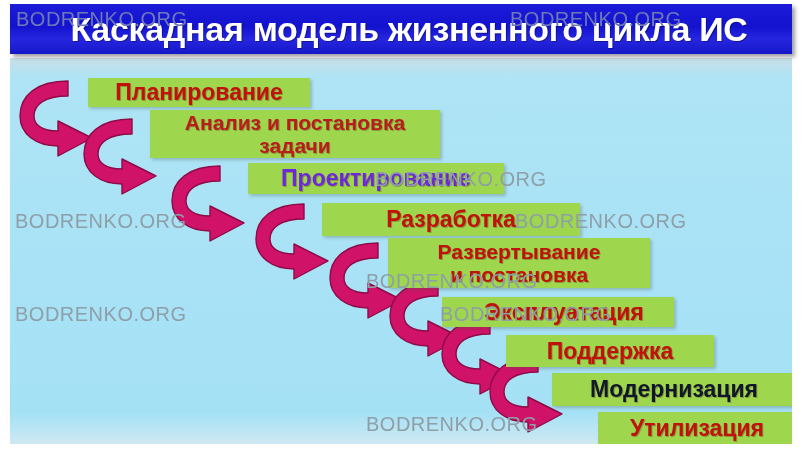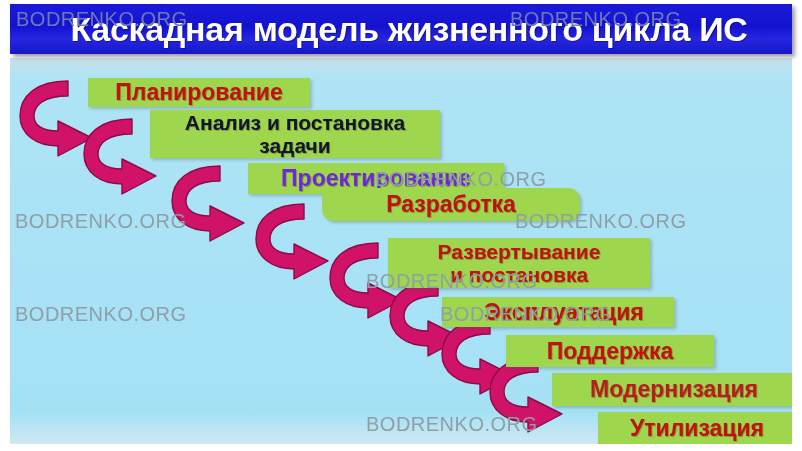--- a/index.html
+++ b/index.html
@@ -146,41 +146,41 @@
           <svg width="78" height="82" viewBox="0 0 78 82">
             <path d="M 50 3 C 18 3, 2 18, 2 38 C 2 56, 18 68, 40 68 L 40 78 L 74 60 L 40 43 L 40 53 C 24 53, 16 47, 16 38 C 16 27, 26 18, 50 18 Z" fill="#d01269" stroke="#8e0a46" stroke-width="1.4" stroke-linejoin="round"></path>
           </svg>
         </div>
       </div>
     <div id="stage-layer">
         <div class="stage-box" style="left: 78px; top: 20px; width: 222px; height: 29px; background: rgb(158, 214, 78);">
           <div class="stage-label" style="color: rgb(193, 17, 13);">Планирование</div>
         </div>
         <div class="stage-box" style="left: 140px; top: 52px; width: 290px; height: 48px; background: rgb(158, 214, 78);">
-          <div class="stage-label" style="color: #0f172a; font-size: 21px; line-height: 23px;">Анализ и постановка
+          <div class="stage-label" style="color: #b91c1c; font-size: 21px; line-height: 23px;">Анализ и постановка
 задачи</div>
         </div>
         <div class="stage-box" style="left: 238px; top: 105px; width: 256px; height: 31px; background: rgb(158, 214, 78);">
           <div class="stage-label" style="color: #6d28d9;">Проектирование</div>
         </div>
-        <div class="stage-box" style="left: 312px; top: 130px; width: 258px; height: 33px; background: rgb(158, 214, 78); border-radius: 12px;">
+        <div class="stage-box" style="left: 312px; top: 145px; width: 258px; height: 33px; background: rgb(158, 214, 78);">
           <div class="stage-label" style="color: rgb(193, 17, 13);">Разработка</div>
         </div>
         <div class="stage-box" style="left: 378px; top: 180px; width: 262px; height: 50px; background: rgb(158, 214, 78);">
           <div class="stage-label" style="color: rgb(193, 17, 13); font-size: 21px; line-height: 23px;">Развертывание
 и постановка</div>
         </div>
         <div class="stage-box" style="left: 432px; top: 239px; width: 232px; height: 30px; background: rgb(158, 214, 78);">
           <div class="stage-label" style="color: rgb(193, 17, 13); margin-left: 12px;">Эксплуатация</div>
         </div>
         <div class="stage-box" style="left: 496px; top: 277px; width: 208px; height: 32px; background: rgb(158, 214, 78);">
           <div class="stage-label" style="color: rgb(193, 17, 13);">Поддержка</div>
         </div>
         <div class="stage-box" style="left: 542px; top: 315px; width: 244px; height: 33px; background: rgb(158, 214, 78);">
-          <div class="stage-label" style="color: #b91c1c; text-align: center;">Модернизация</div>
+          <div class="stage-label" style="color: #0f172a; text-align: center;">Модернизация</div>
         </div>
         <div class="stage-box" style="left: 588px; top: 354px; width: 198px; height: 33px; background: rgb(158, 214, 78);">
           <div class="stage-label" style="color: rgb(193, 17, 13);">Утилизация</div>
         </div>
       </div>
     <div id="wm-canvas-layer">
         <div class="wm" style="left: 365px; top: 110px;">BODRENKO.ORG</div>
         <div class="wm" style="left: 5px; top: 152px;">BODRENKO.ORG</div>
         <div class="wm" style="left: 505px; top: 152px;">BODRENKO.ORG</div>
         <div class="wm" style="left: 356px; top: 212px;">BODRENKO.ORG</div>

